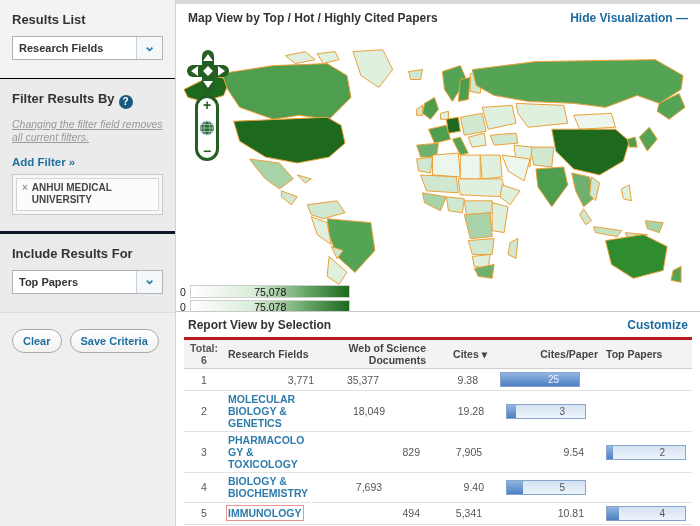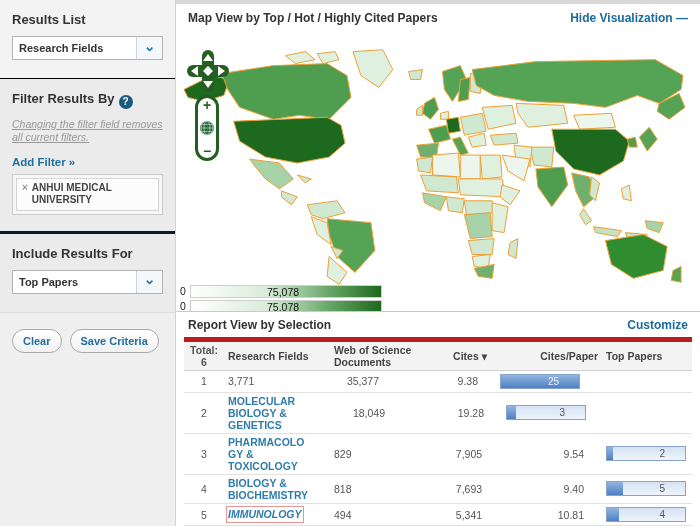--- a/index.html
+++ b/index.html
@@ -37,40 +37,40 @@
 
   
   .mapctl { position:absolute; left:10px; top:18px; width:44px; z-index:5; }
   .zoompill { position:absolute; left:19px; top:64px; width:24px; height:66px; background:#fff; border:3px solid #235e23; border-radius:13px; display:flex; flex-direction:column; align-items:center; justify-content:space-between; padding:1px 0; z-index:5; }
   .zoompill .pm { color:#235e23; font-weight:bold; font-size:14px; line-height:12px; cursor:pointer; }
 
   
   .legend-clip { position:absolute; left:4px; bottom:0; height:26px; overflow:hidden; z-index:5; }
   .legend-row { display:flex; align-items:center; margin-bottom:2px; }
   .legend-min { font-size:10.5px; color:#222; width:10px; }
-  .legend-bar { position:relative; width:192px; height:13px; background:linear-gradient(to right,#ffffff,#d9ecd9 40%,#6aa86a 72%,#1d691d 100%); border:1px solid #cfcfcf; }
+  .legend-bar { position:relative; width:160px; height:13px; background:linear-gradient(to right,#ffffff,#d9ecd9 40%,#6aa86a 72%,#1d691d 100%); border:1px solid #cfcfcf; }
   .legend-max { position:absolute; left:40%; top:0; font-size:10.5px; color:#111; }
 
   
   .report-panel { border-top:1px solid #c9c9c9; flex:1; display:flex; flex-direction:column; }
   .panel-head2 { display:flex; justify-content:space-between; align-items:center; padding:6px 12px 5px 12px; }
   .tbl { margin:0 8px; font-size:10.5px; }
   .tr { display:flex; align-items:center; border-bottom:1px solid #e2e2e2; }
-  .thead { background:#f3f3f3; border-top:5px solid #b91c1c; border-bottom:1px solid #cfcfcf; font-weight:bold; color:#444; min-height:32px; align-items:center; text-align:center; }
+  .thead { background:#f3f3f3; border-top:3px solid #b91c1c; border-bottom:1px solid #cfcfcf; font-weight:bold; color:#444; min-height:32px; align-items:center; text-align:center; }
   .c { padding:2px 4px; }
   .c-rank { width:40px; text-align:center; flex-shrink:0; color:#555; }
   .c-field { width:106px; flex-shrink:0; text-align:left; }
-  .c-docs { width:100px; text-align:left; padding-right:10px; flex-shrink:0; color:#555; }
+  .c-docs { width:100px; text-align:right; padding-right:10px; flex-shrink:0; color:#555; }
   .c-cites { width:80px; text-align:center; padding-right:6px; flex-shrink:0; color:#555; }
   .c-cpp { width:92px; text-align:right; padding-right:18px; flex-shrink:0; color:#555; }
   .c-top { flex:1; text-align:left; }
   .thead .c-docs, .thead .c-cites, .thead .c-cpp { padding-right:4px; color:#444; }
   .sort-col { color:#3a7ab8; cursor:pointer; }
   .field-link { display:inline-block; color:#2e7cab; font-weight:bold; text-decoration:none; cursor:pointer; line-height:1.15; max-width:84px; overflow-wrap:anywhere; }
-  .field-link.hl { outline:1px solid #e89595; outline-offset:1px;font-style:italic; }
+  .field-link.hl { outline:1px solid #e89595; outline-offset:1px; }
   .bar-track { position:relative; width:80px; height:15px; border:1px solid #85a5cd; background:linear-gradient(#d4e2f3,#eef4fb); }
   .bar-fill { position:absolute; left:0; top:0; bottom:0; background:linear-gradient(#93b5e0,#4d80c4); }
   .bar-val { position:absolute; right:20px; top:1px; font-size:10px; color:#555; }
   .bar-val.onfill { color:#eef3fa; }
   .rowpad { min-height:22px; }
 </style>
 </head>
 <body>
 
 <div class="app">
@@ -308,21 +308,20 @@
       <div class="bar-track">
         <div class="bar-fill" style="width: 8%;"></div>
         <span class="bar-val">2</span>
       </div>
     </div>
   </div>
 
   <div class="tr rowpad">
     <div class="c c-rank">4</div>
     <div class="c c-field"><a class="field-link">BIOLOGY &amp; BIOCHEMISTRY</a></div>
-    <div class="c c-docs">818</div>
     <div class="c c-cites">7,693</div>
     <div class="c c-cpp">9.40</div>
     <div class="c c-top">
       <div class="bar-track">
         <div class="bar-fill" style="width: 20%;"></div>
         <span class="bar-val">5</span>
       </div>
     </div>
   </div>
 

